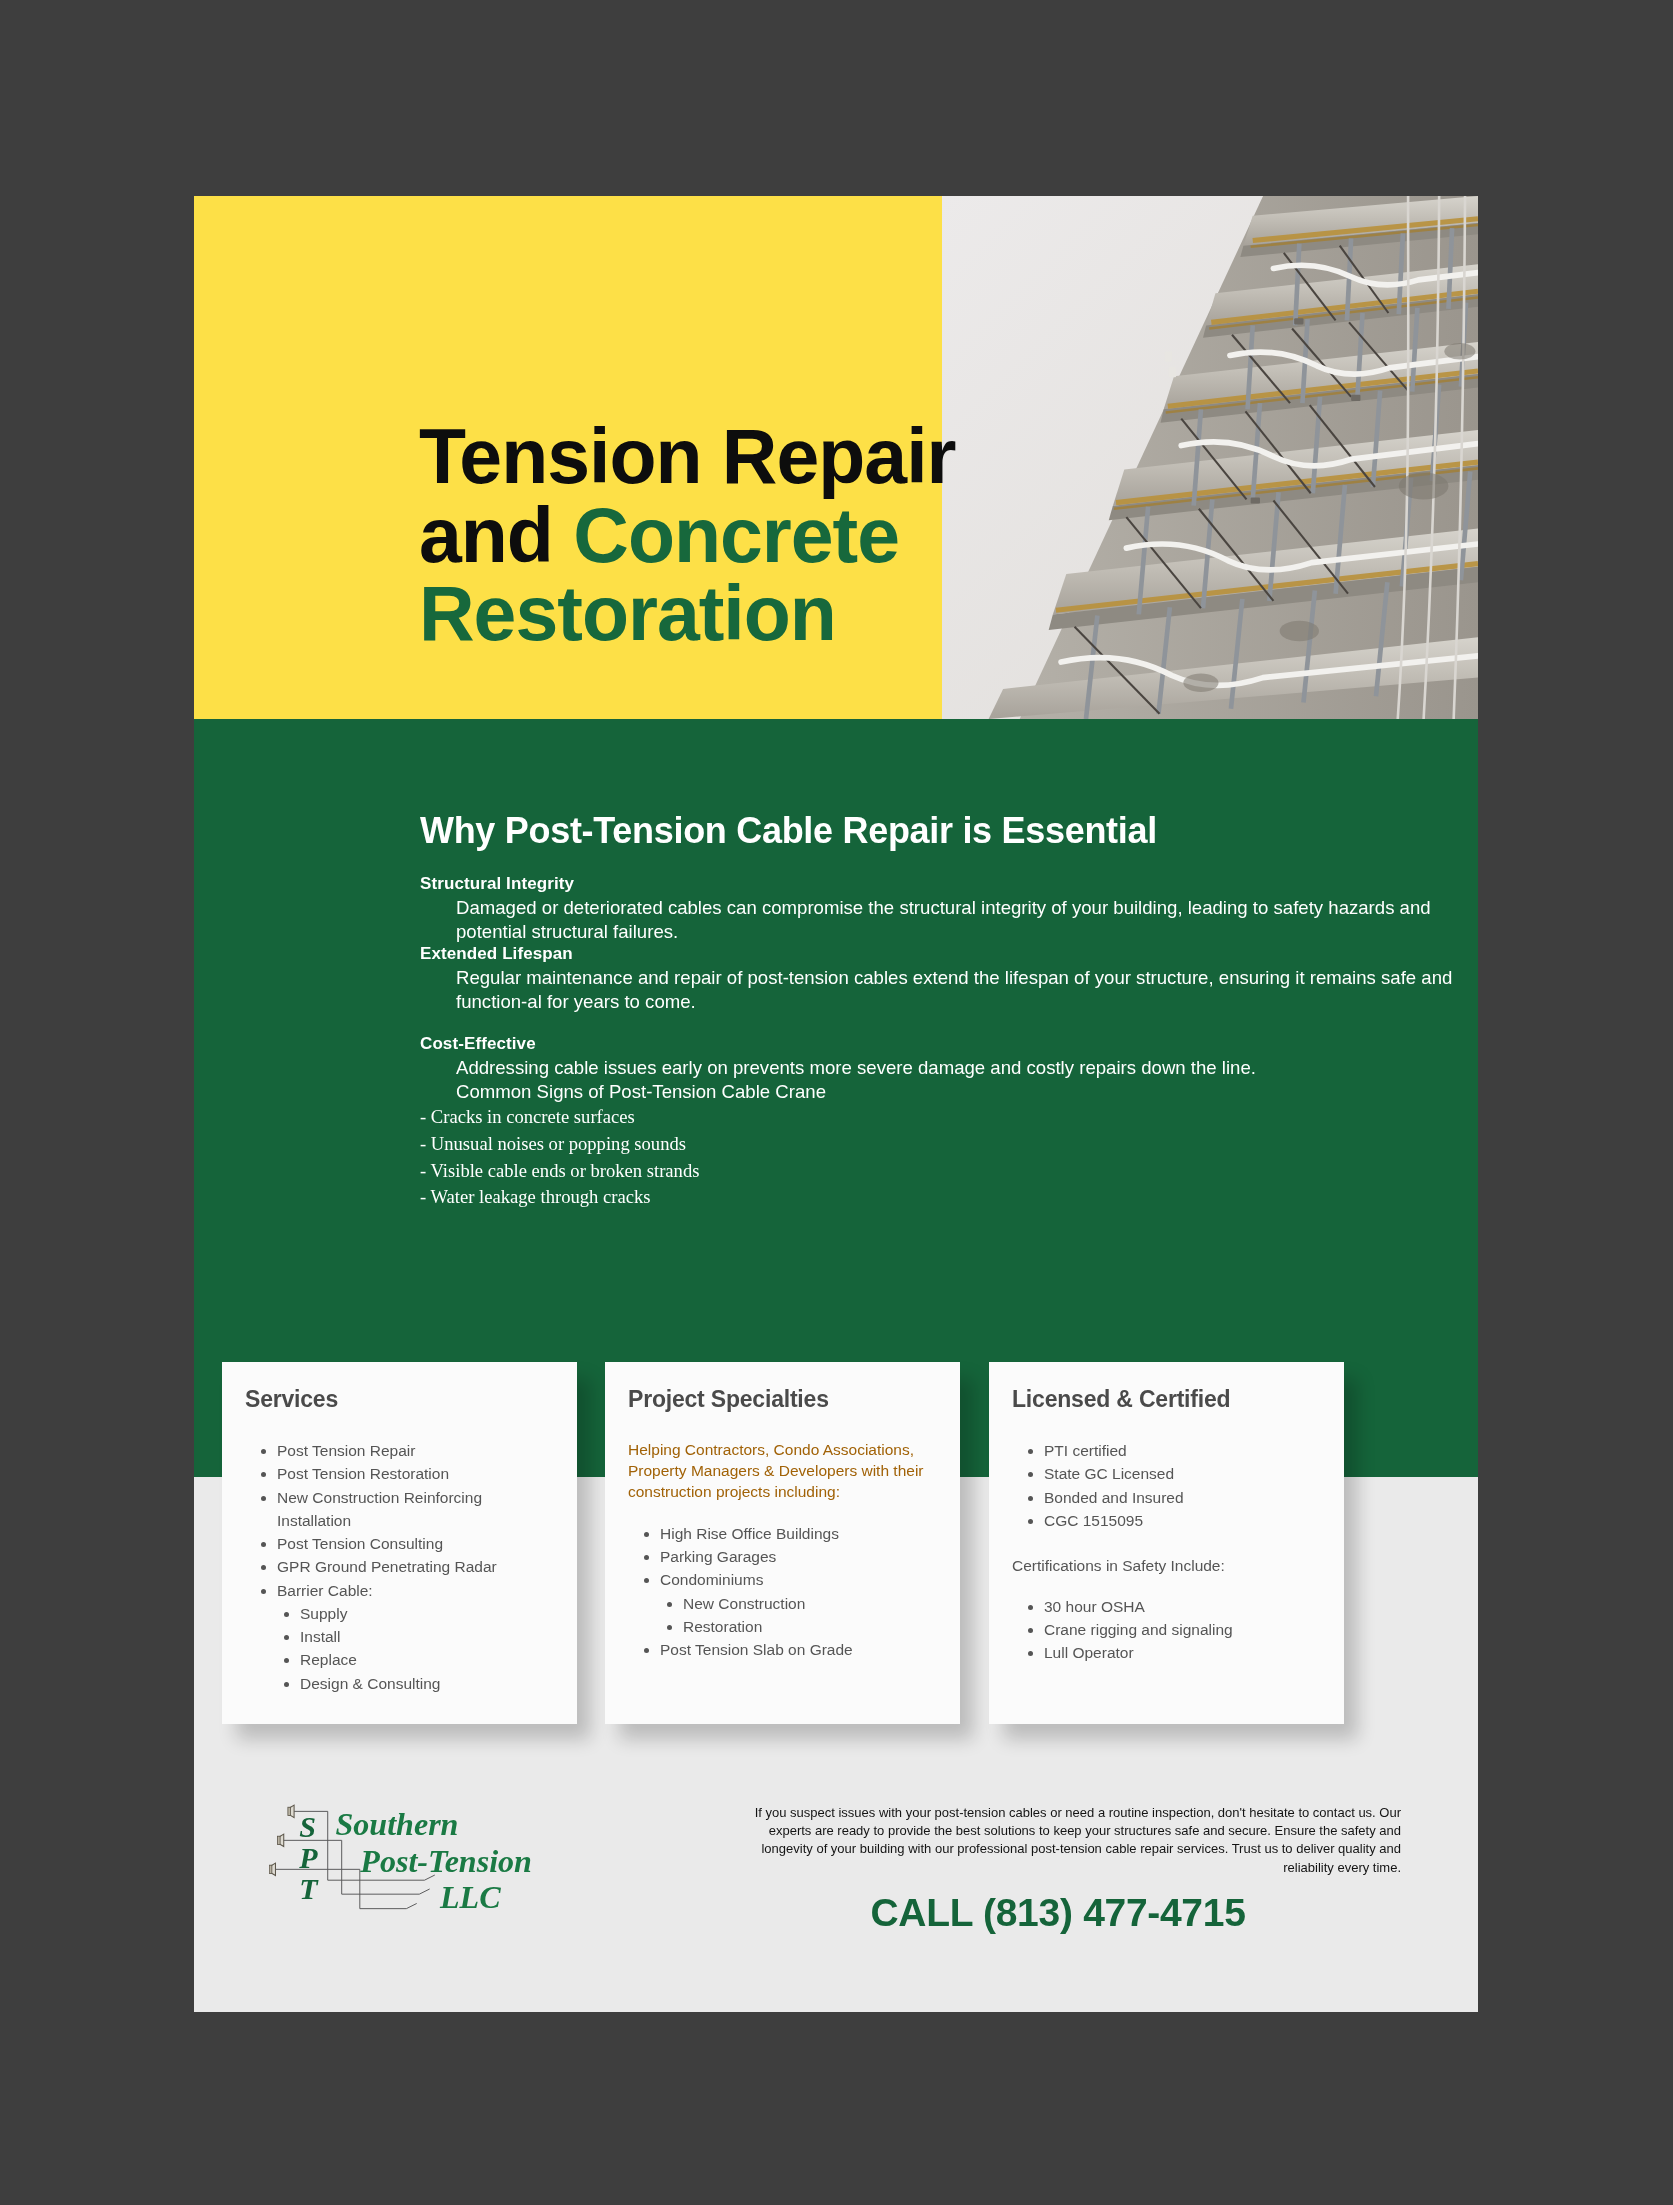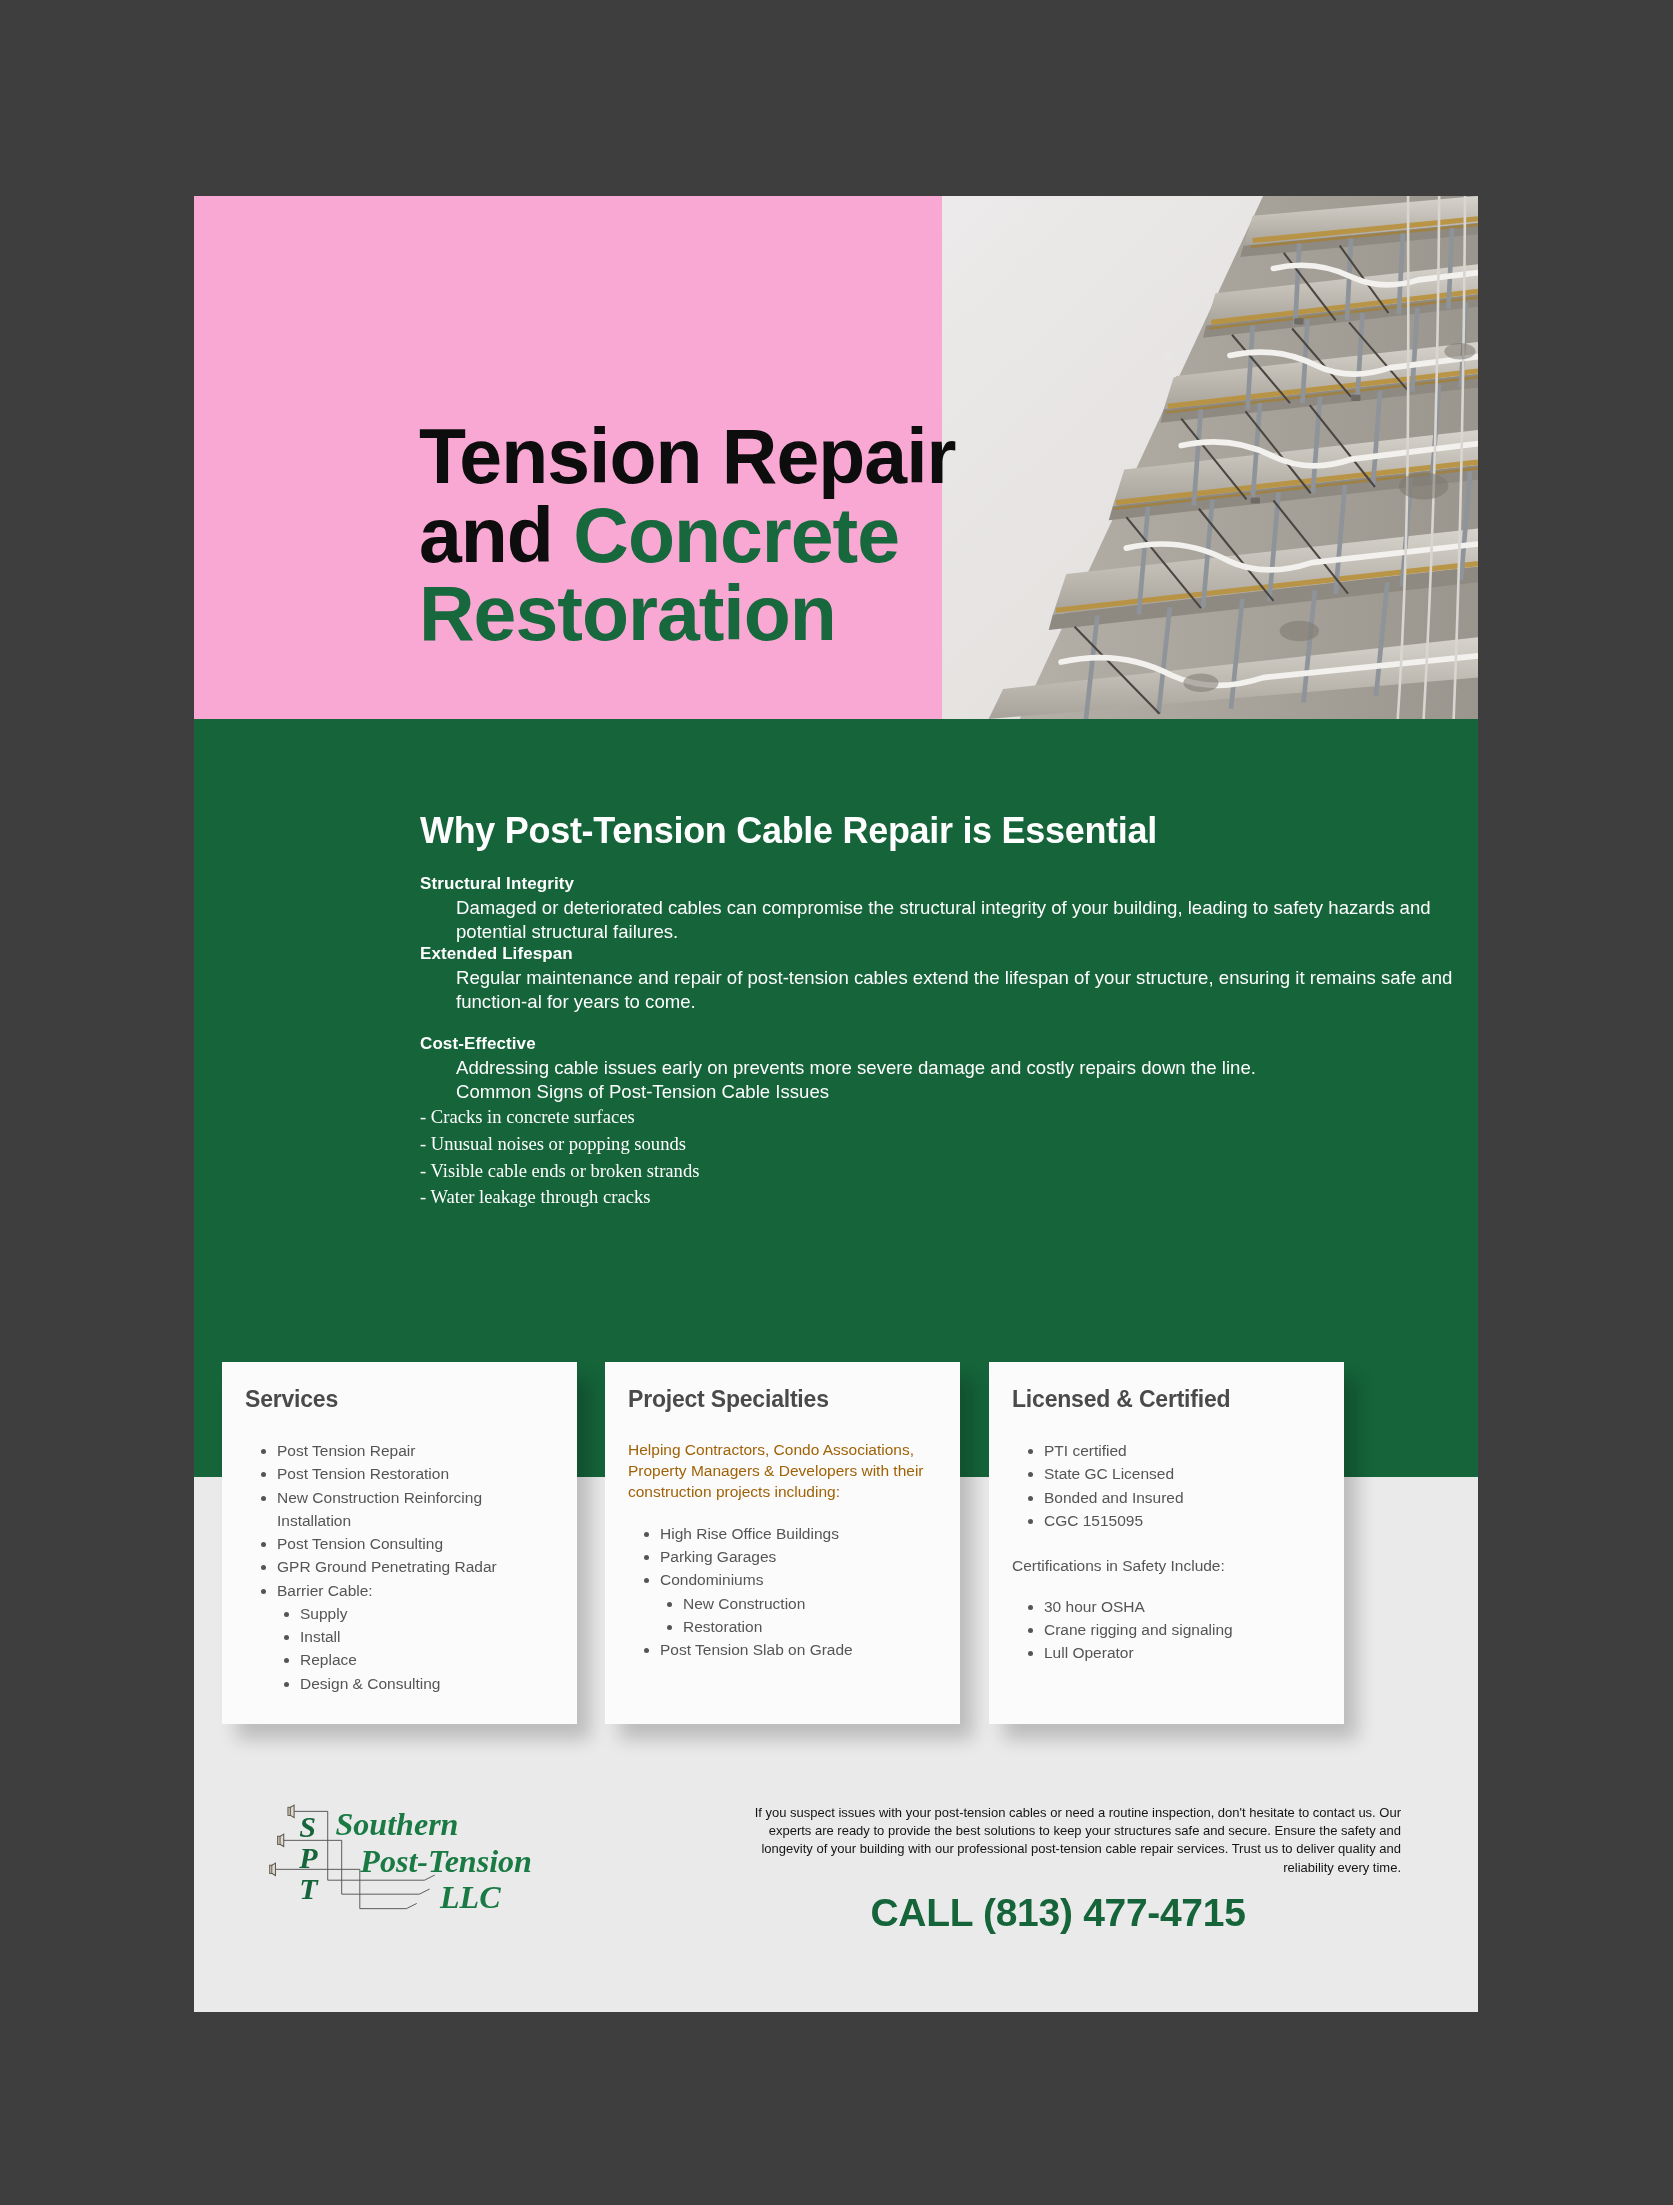--- a/index.html
+++ b/index.html
@@ -21,21 +21,21 @@
     background: #eaeaea;
     overflow: hidden;
   }
 
   
   .hero {
     position: absolute;
     left: 0; top: 0;
     width: 1284px;
     height: 523px;
-    background: #f9a8d4;
+    background: #fde047;
   }
 
   .hero-photo {
     position: absolute;
     right: 0; top: 0;
     width: 536px;
     height: 523px;
     overflow: hidden;
     background: #b9b6b0;
   }
@@ -370,21 +370,21 @@
     </div>
 
     <div class="gsec g-lifespan">
       <div class="gh">Extended Lifespan</div>
       <div class="gp">Regular maintenance and repair of post-tension cables extend the lifespan of your structure, ensuring it remains safe and function-al for years to come.</div>
     </div>
 
     <div class="gsec g-cost">
       <div class="gh">Cost-Effective</div>
       <div class="gp">Addressing cable issues early on prevents more severe damage and costly repairs down the line.</div>
-      <div class="gp">Common Signs of Post-Tension Cable Issues</div>
+      <div class="gp">Common Signs of Post-Tension Cable Crane</div>
     </div>
 
     <div class="signs-list">
       <div>- Cracks in concrete surfaces</div>
       <div>- Unusual noises or popping sounds</div>
       <div>- Visible cable ends or broken strands</div>
       <div>- Water leakage through cracks</div>
     </div>
   </div>
 

